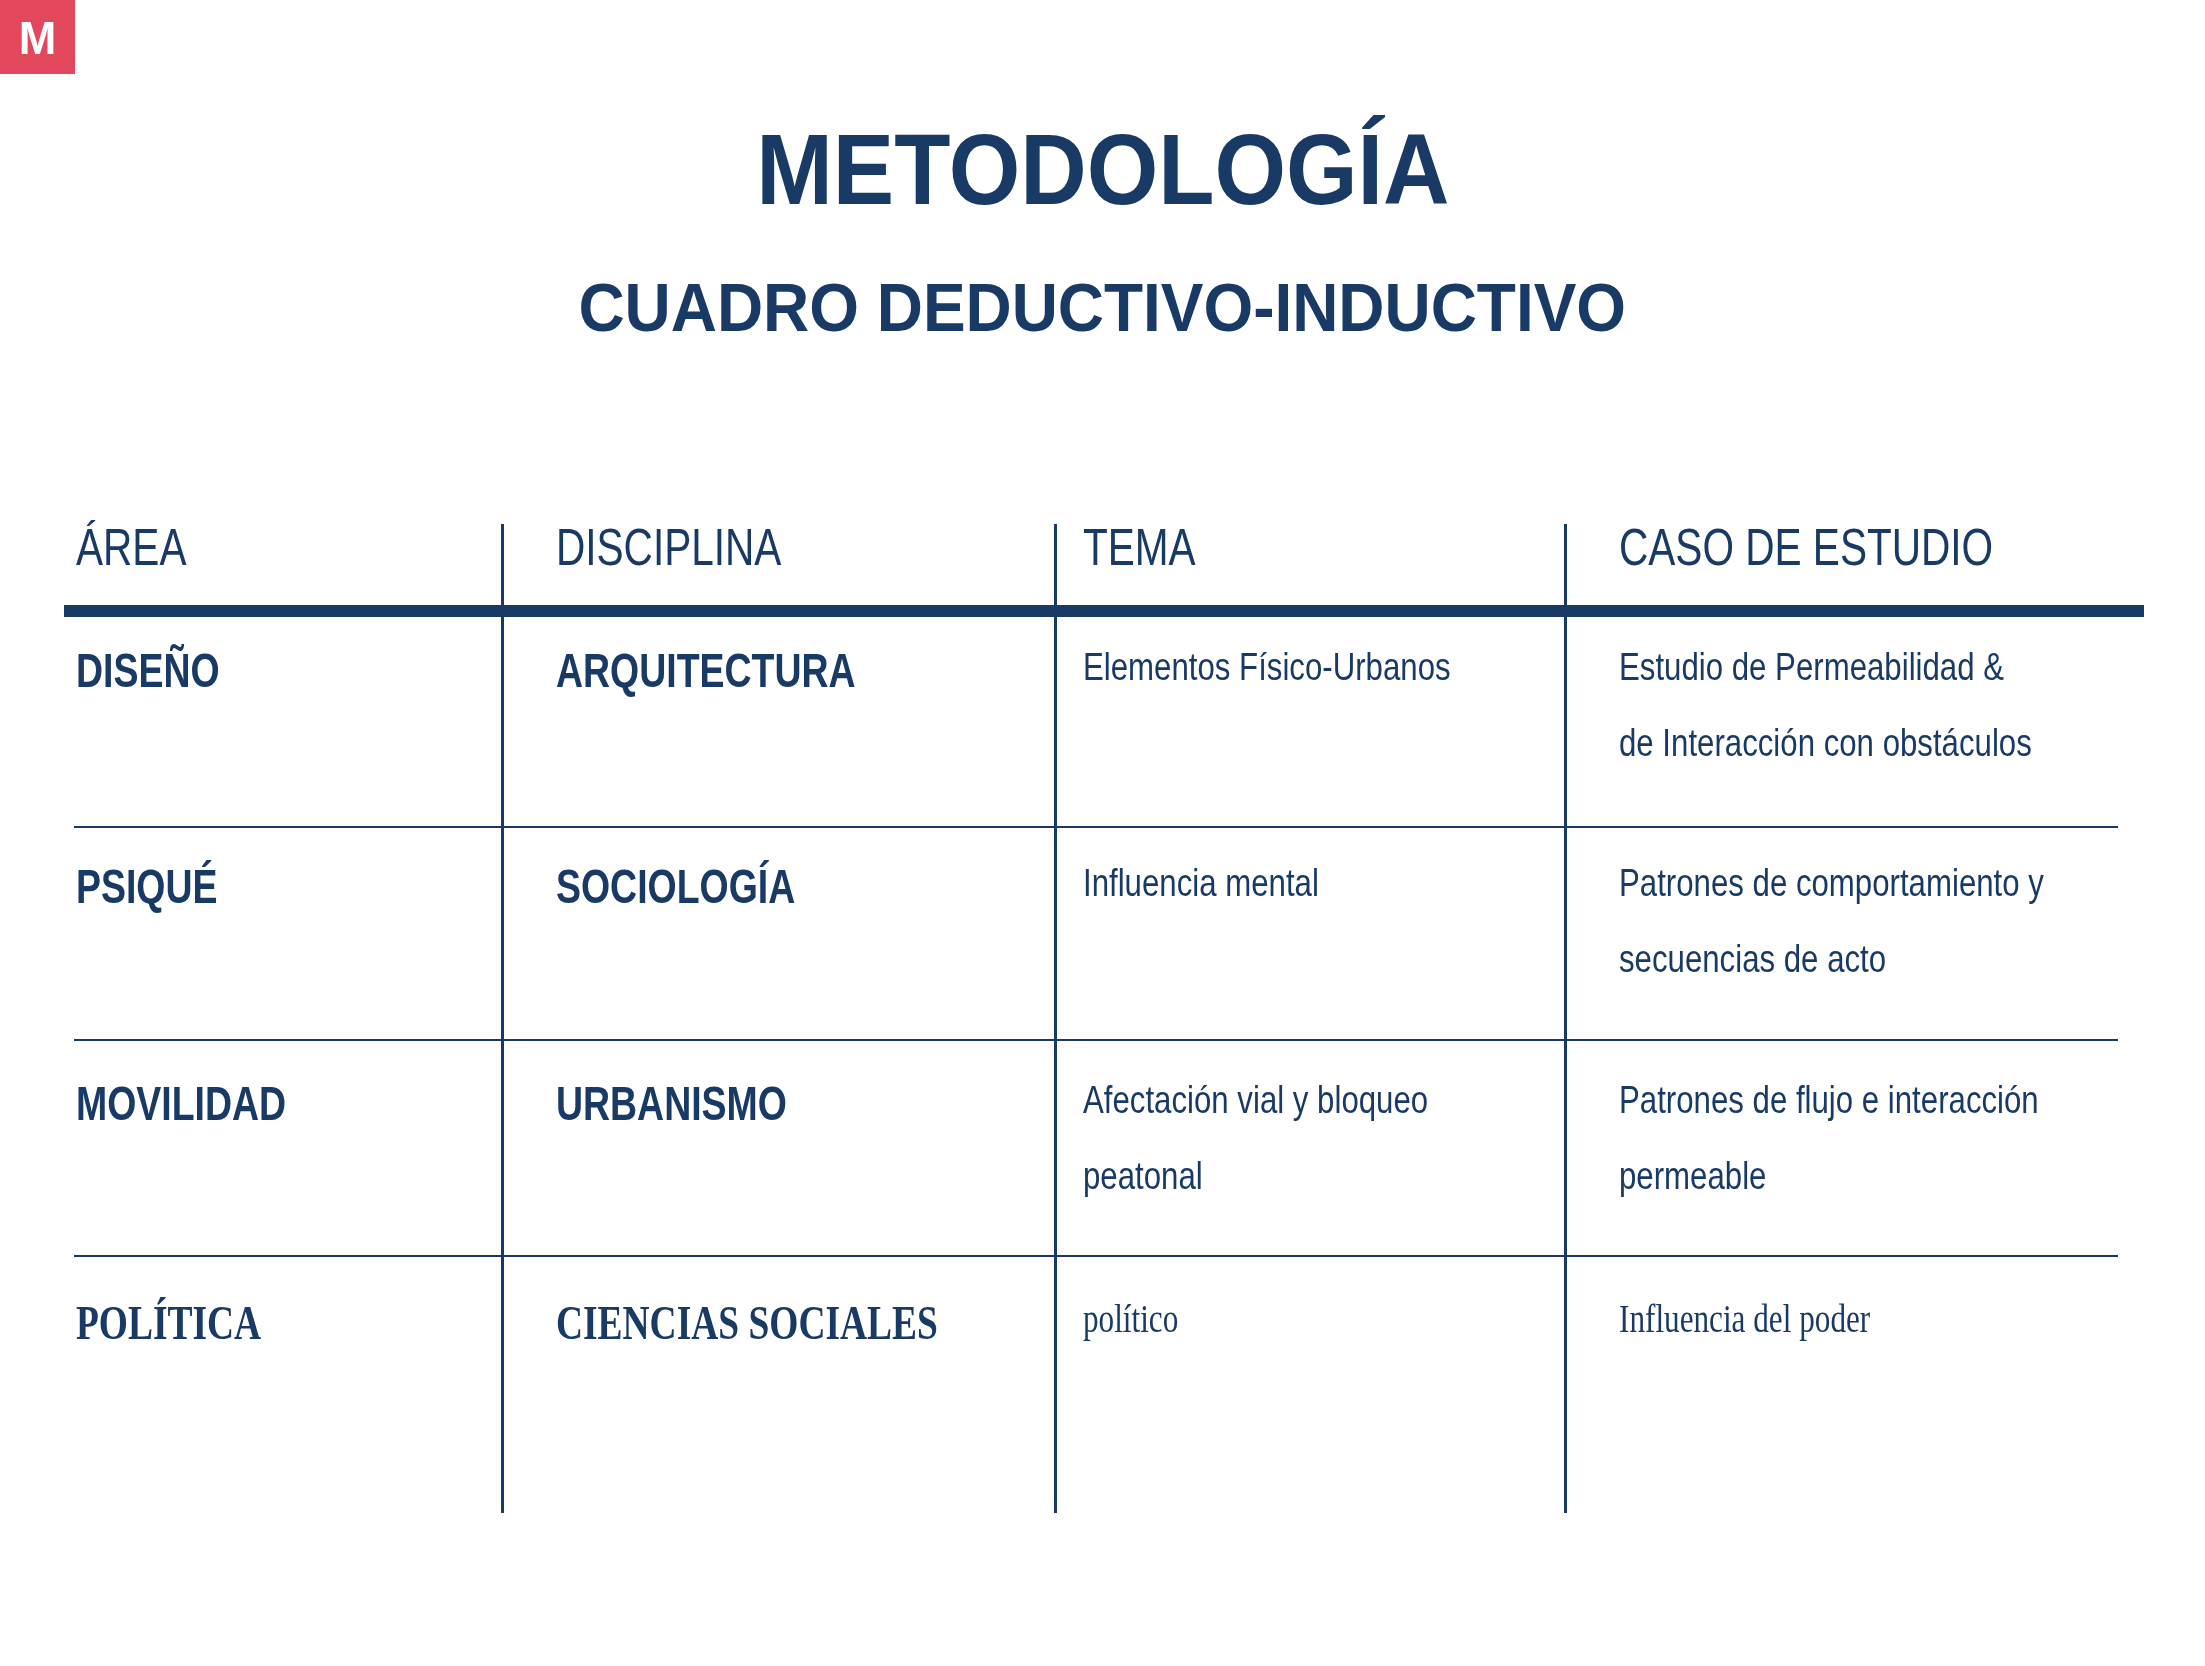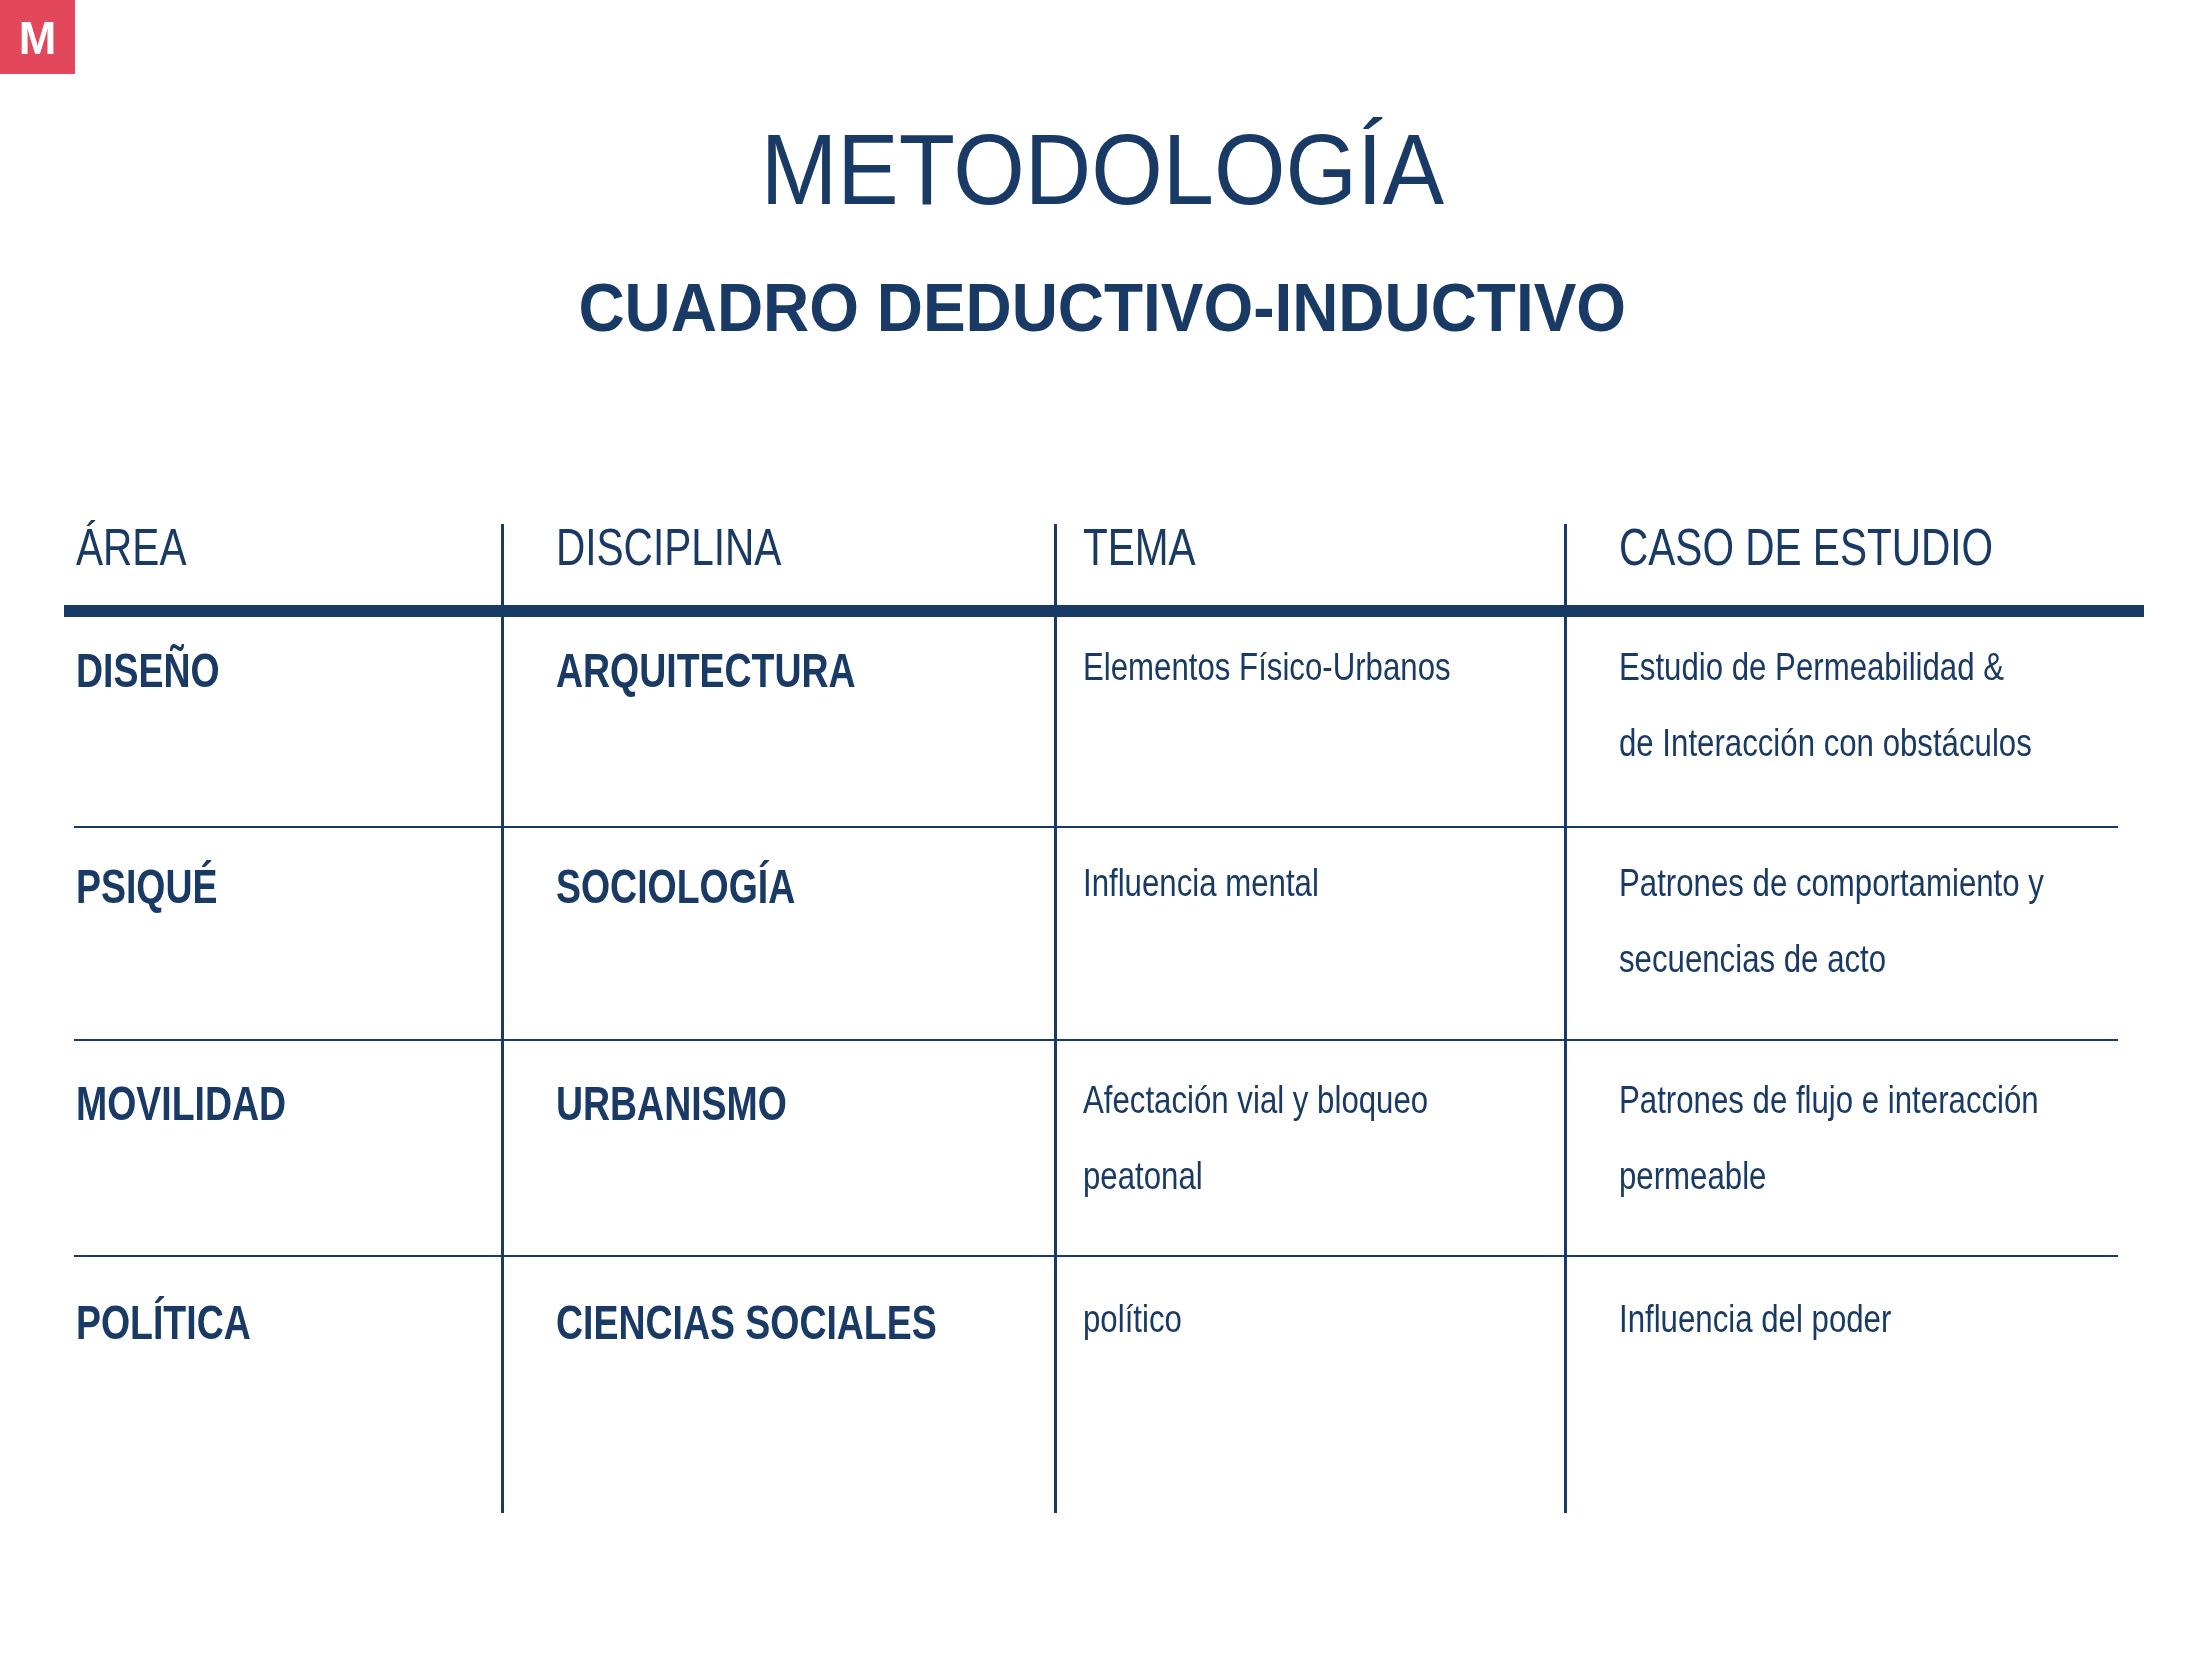--- a/index.html
+++ b/index.html
@@ -18,21 +18,21 @@
     display: flex; align-items: center; justify-content: center;
   }
   .logo span {
     color: #ffffff; font-weight: 700; font-size: 47px; line-height: 1;
     transform: scaleX(0.96);
   }
 
   
   .title-row { left: 0; right: 0; text-align: center; white-space: nowrap; }
   .cond { display: inline-block; transform-origin: center top; white-space: nowrap; }
-  .title-row.main { top: 119px; font-size: 100px; font-weight: 400; line-height: 1; }
+  .title-row.main { top: 119px; font-size: 100px; font-weight: 700; line-height: 1; }
   .title-row.main .cond { transform: scaleX(0.92); }
   .title-row.sub  { top: 273px; font-size: 68px; font-weight: 700; line-height: 1; }
   .title-row.sub  .cond { transform: scaleX(0.94); }
 
   
   .vline { width: 2.9px; top: 524px; height: 989px; background: #1a3a66; }
   .vline.v1 { left: 501px; }
   .vline.v2 { left: 1054px; }
   .vline.v3 { left: 1564px; }
   .thickbar { left: 64px; top: 605px; width: 2080px; height: 11.5px; background: #1a3a66; }
@@ -58,21 +58,21 @@
   .bodycell, .labelcell { white-space: nowrap; }
   .labelcell .line { height: 75px; font-weight: 700; font-size: 48px; line-height: 1; }
   .bodycell  .line { height: 76px; font-weight: 400; font-size: 39px; line-height: 1; }
   .line > span { display: inline-block; transform-origin: left top; white-space: nowrap; }
   .labelcell .line > span { transform: scaleX(0.78); }
   .bodycell  .line > span { transform: scaleX(0.80); }
 
   .r1 { top: 647px; }
   .r2 { top: 863px; }
   .r3 { top: 1080px; }
-  .r4 { top: 1299px; }
+  .r4 { top: 1299px; font-family: Liberation Serif, serif; }
 </style>
 </head>
 <body>
 
 <div class="abs logo">
   <span>M</span>
 </div>
 
 <div class="abs title-row main">
   <span class="cond">METODOLOGÍA</span>

